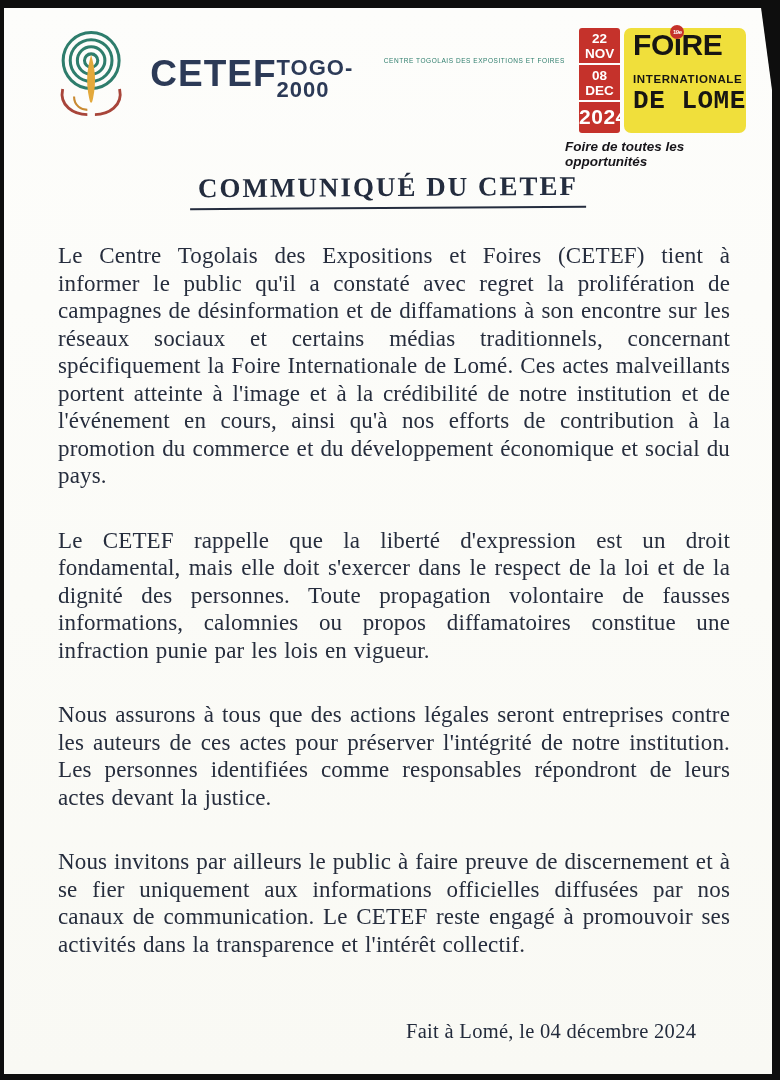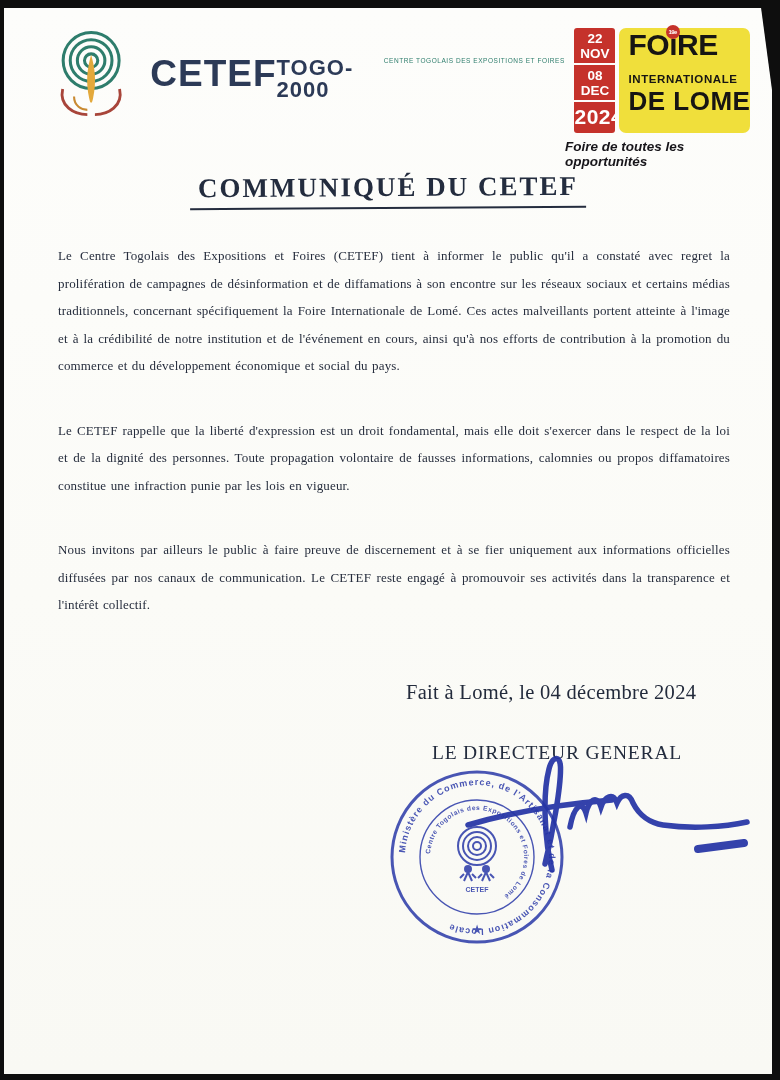--- a/index.html
+++ b/index.html
@@ -35,35 +35,35 @@
     background:#f0df3b;border-radius:7px;padding:2px 0 4px 9px;color:#171513;
     font-family:"Liberation Sans",sans-serif;font-weight:bold;line-height:1;
   }
   .foire-word{font-size:30px;letter-spacing:-.5px;position:relative;display:inline-block;}
   .foire-i{position:relative;display:inline-block;}
   .edition{
     position:absolute;top:-5px;left:-3.5px;width:14px;height:14px;border-radius:50%;
     background:#c5322b;color:#fff;font-size:6px;line-height:14px;text-align:center;font-weight:bold;
   }
   .foire-intl{font-size:11.5px;letter-spacing:.6px;margin-top:14px;font-weight:600;}
-  .foire-lome{font-size:26px;margin-top:2px;letter-spacing:.5px;}
+  .foire-lome{font-size:26px;margin-top:2px;letter-spacing:.5px;font-family:Liberation Mono, monospace;}
   .foire-slogan{
     font-family:"Liberation Sans",sans-serif;font-style:italic;font-weight:bold;
     font-size:13.5px;color:#17151a;margin-top:6px;
   }
   
   .doc-title{text-align:center;margin-top:40px;}
   .doc-title span{
     display:inline-block;font-size:27px;font-weight:600;letter-spacing:2px;color:#232c3e;
     border-bottom:2.5px solid #242c3e;padding:0 8px 4px;transform:rotate(-.35deg);
   }
   
   .doc-body{margin:33px 42px 0 54px;color:#262d3d;}
   .doc-body p{
-    font-size:13px;line-height:27.5px;text-align:justify;margin:0 0 37px 0;
+    font-size:23px;line-height:27.5px;text-align:justify;margin:0 0 37px 0;
     letter-spacing:.15px;word-spacing:1px;
   }
   .date-line{margin:62px 0 0 402px;font-size:20.5px;color:#232b3c;letter-spacing:.3px;}
   
   .sign-block{position:relative;height:260px;margin-top:38px;}
   .sign-title{position:absolute;left:428px;top:0;font-size:19.5px;color:#232c3e;letter-spacing:.8px;font-weight:500;}
   .stamp{position:absolute;left:384px;top:26px;opacity:.85;}
   .signature{position:absolute;left:398px;top:8px;opacity:.92;}
 </style>
 </head>
@@ -110,20 +110,21 @@
     </div>
   </div>
 
   <div class="doc-title">
     <span>COMMUNIQUÉ DU CETEF</span>
   </div>
 
   <div class="doc-body">
     <p>Le Centre Togolais des Expositions et Foires (CETEF) tient à informer le public qu'il a constaté avec regret la prolifération de campagnes de désinformation et de diffamations à son encontre sur les réseaux sociaux et certains médias traditionnels, concernant spécifiquement la Foire Internationale de Lomé. Ces actes malveillants portent atteinte à l'image et à la crédibilité de notre institution et de l'événement en cours, ainsi qu'à nos efforts de contribution à la promotion du commerce et du développement économique et social du pays.</p>
     <p>Le CETEF rappelle que la liberté d'expression est un droit fondamental, mais elle doit s'exercer dans le respect de la loi et de la dignité des personnes. Toute propagation volontaire de fausses informations, calomnies ou propos diffamatoires constitue une infraction punie par les lois en vigueur.</p>
+    <p>Nous assurons à tous que des actions légales seront entreprises contre les auteurs de ces actes pour préserver l'intégrité de notre institution. Les personnes identifiées comme responsables répondront de leurs actes devant la justice.</p>
     <p>Nous invitons par ailleurs le public à faire preuve de discernement et à se fier uniquement aux informations officielles diffusées par nos canaux de communication. Le CETEF reste engagé à promouvoir ses activités dans la transparence et l'intérêt collectif.</p>
   </div>
 
   <div class="date-line">Fait à Lomé, le 04 décembre 2024</div>
 
   <div class="sign-block">
     <div class="sign-title">LE DIRECTEUR GENERAL</div>
 
     <svg class="stamp" width="178" height="178" viewBox="0 0 178 178">
       <defs>

